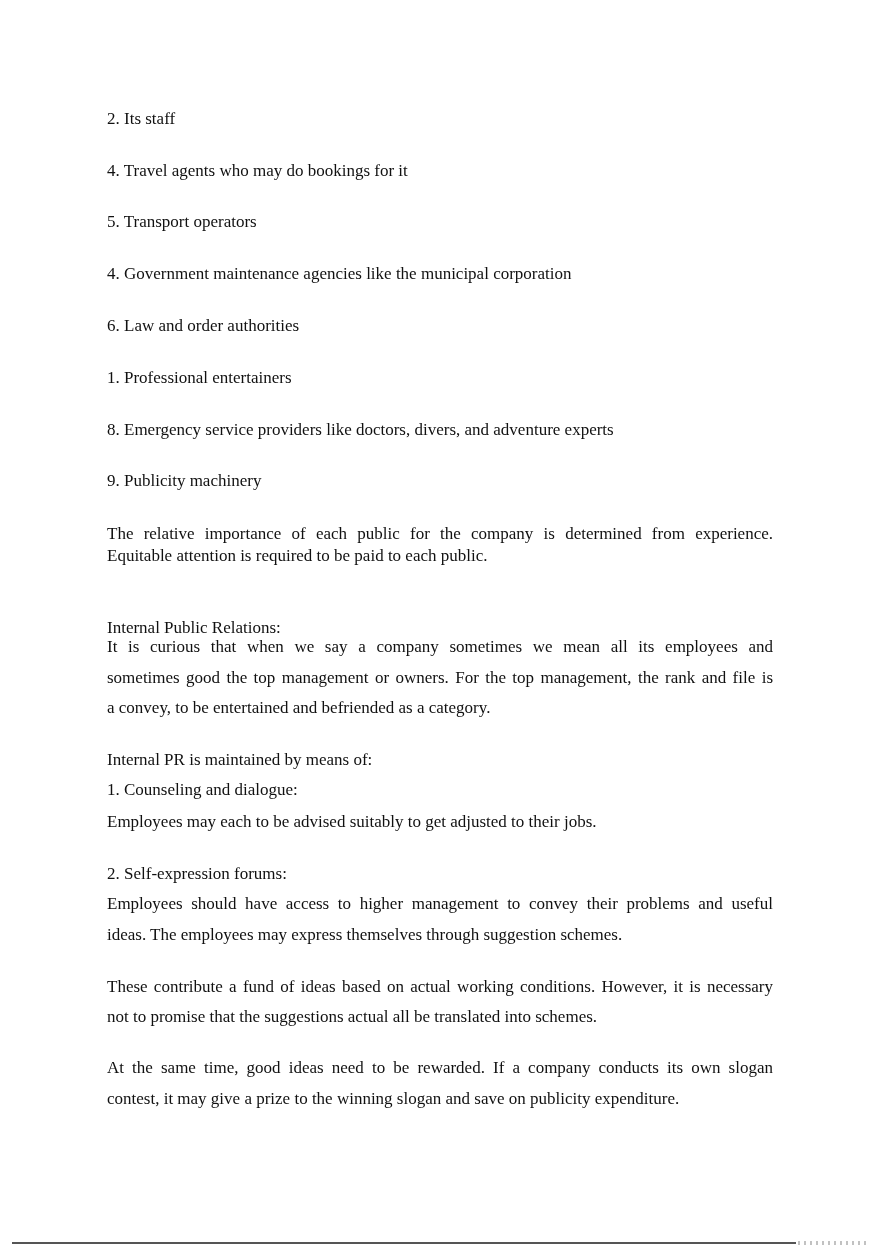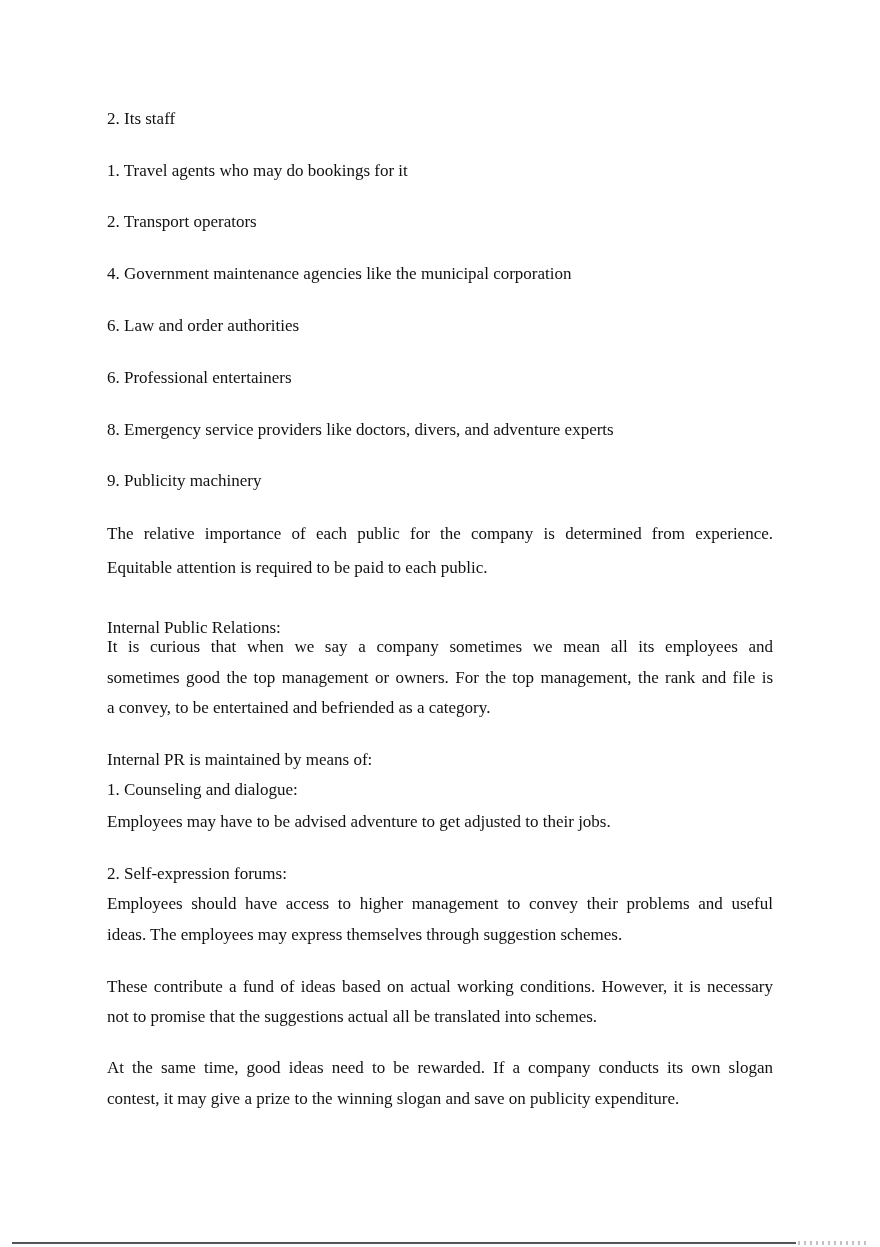--- a/index.html
+++ b/index.html
@@ -27,39 +27,39 @@
       background: repeating-linear-gradient(90deg, #999 0 2px, transparent 2px 6px);
       opacity: 0.6;
     }
   </style>
 </head>
 <body>
 
 <div>
 
   <div class="line" style="top:109px">2. Its staff</div>
-  <div class="line" style="top:161px">1. Travel agents who may do bookings for it</div>
-  <div class="line" style="top:212px">2. Transport operators</div>
+  <div class="line" style="top:161px">4. Travel agents who may do bookings for it</div>
+  <div class="line" style="top:212px">5. Transport operators</div>
   <div class="line" style="top:264px">4. Government maintenance agencies like the municipal corporation</div>
   <div class="line" style="top:316px">6. Law and order authorities</div>
-  <div class="line" style="top:368px">6. Professional entertainers</div>
+  <div class="line" style="top:368px">1. Professional entertainers</div>
   <div class="line" style="top:420px">8. Emergency service providers like doctors, divers, and adventure experts</div>
   <div class="line" style="top:471px">9. Publicity machinery</div>
 
   <div class="just" style="top:524px">The relative importance of each public for the company is determined from experience.</div>
-  <div class="line" style="top:558px">Equitable attention is required to be paid to each public.</div>
+  <div class="line" style="top:546px">Equitable attention is required to be paid to each public.</div>
 
   <div class="line" style="top:618px">Internal Public Relations:</div>
   <div class="just" style="top:637px">It is curious that when we say a company sometimes we mean all its employees and</div>
   <div class="just" style="top:668px">sometimes good the top management or owners. For the top management, the rank and file is</div>
   <div class="line" style="top:698px">a convey, to be entertained and befriended as a category.</div>
 
   <div class="line" style="top:750px">Internal PR is maintained by means of:</div>
   <div class="line" style="top:780px">1. Counseling and dialogue:</div>
-  <div class="line" style="top:812px">Employees may have to be advised adventure to get adjusted to their jobs.</div>
+  <div class="line" style="top:812px">Employees may each to be advised suitably to get adjusted to their jobs.</div>
 
   <div class="line" style="top:864px">2. Self-expression forums:</div>
   <div class="just" style="top:894px">Employees should have access to higher management to convey their problems and useful</div>
   <div class="line" style="top:925px">ideas. The employees may express themselves through suggestion schemes.</div>
 
   <div class="just" style="top:977px">These contribute a fund of ideas based on actual working conditions. However, it is necessary</div>
   <div class="line" style="top:1007px">not to promise that the suggestions actual all be translated into schemes.</div>
 
   <div class="just" style="top:1058px">At the same time, good ideas need to be rewarded. If a company conducts its own slogan</div>
   <div class="line" style="top:1089px">contest, it may give a prize to the winning slogan and save on publicity expenditure.</div>

